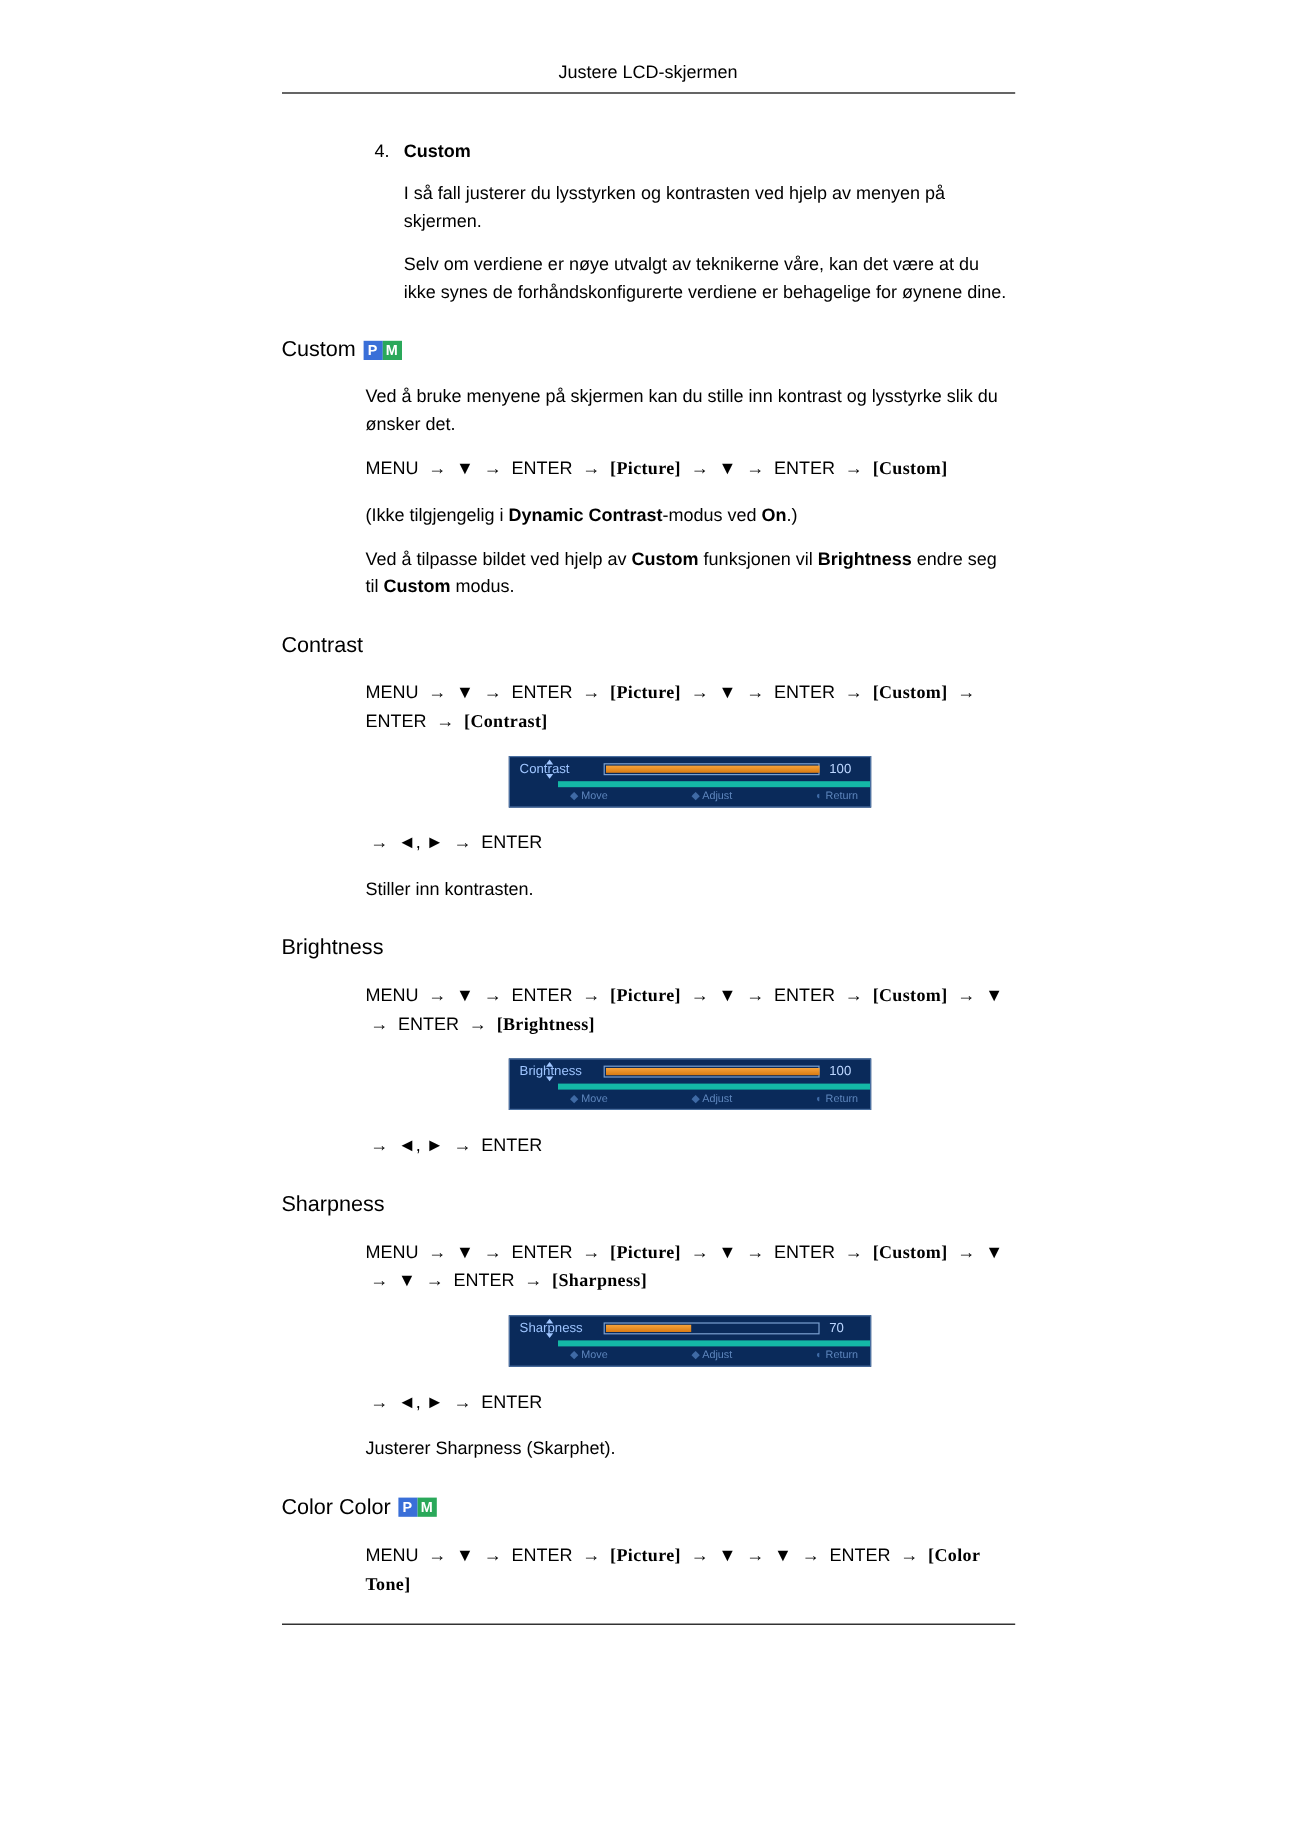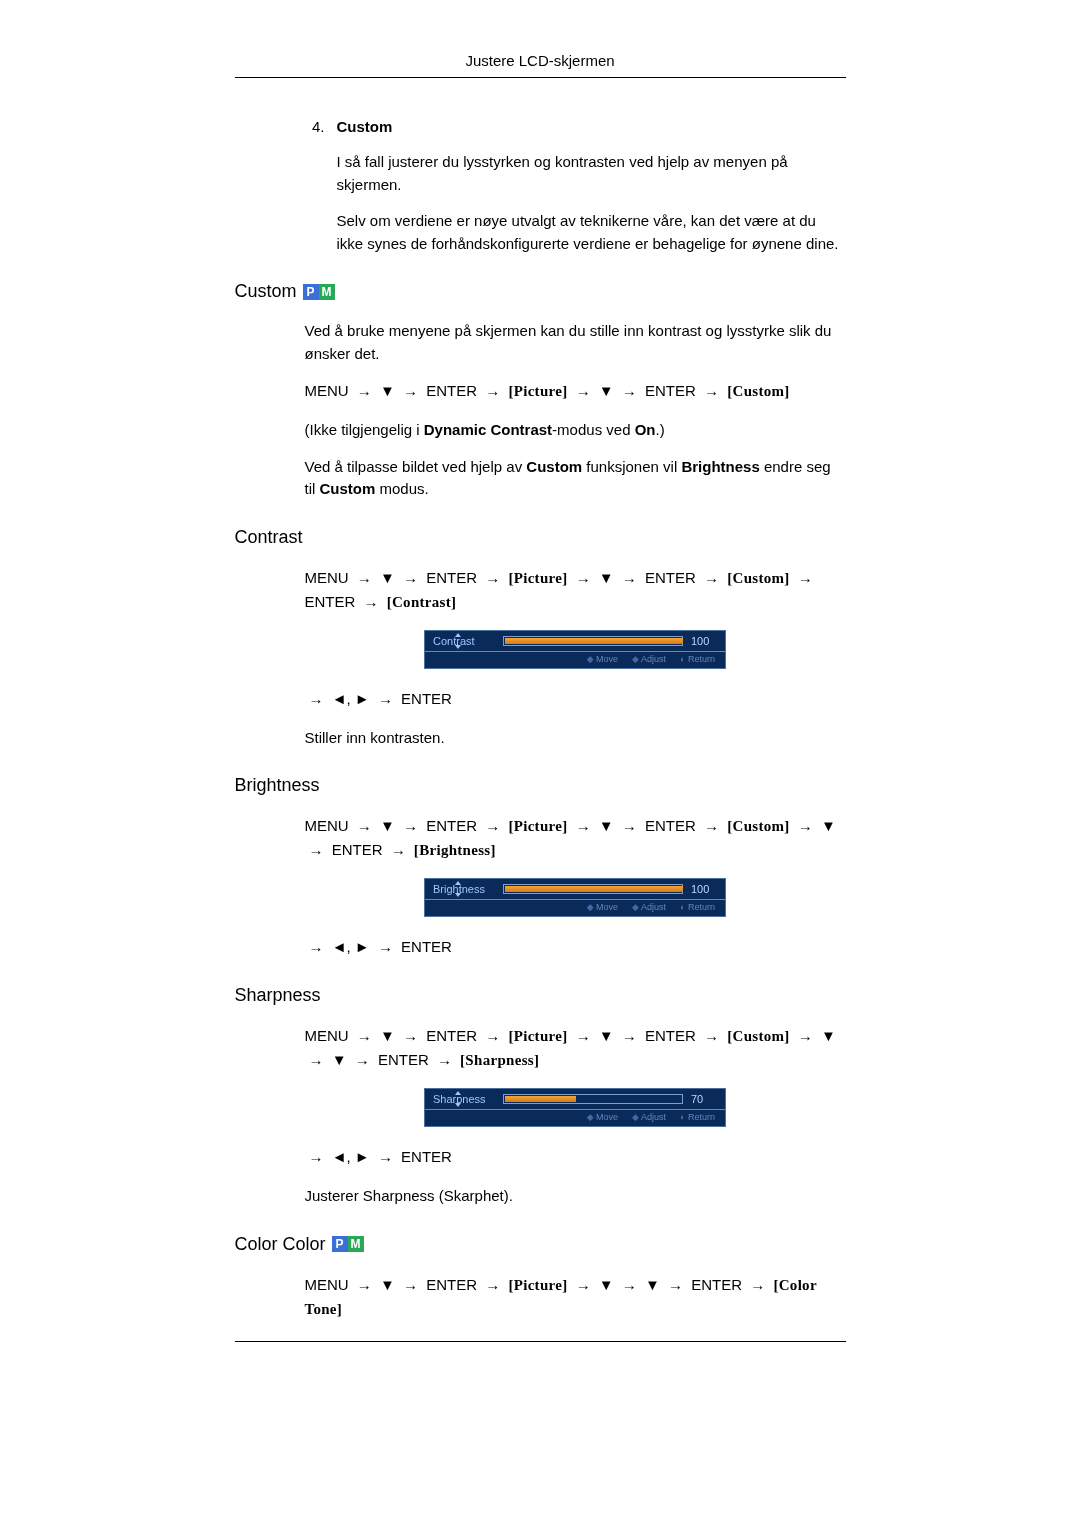--- a/index.html
+++ b/index.html
@@ -139,26 +139,27 @@
     position: absolute;
     left: 1px; top: 1px; bottom: 1px;
     background: linear-gradient(#f6a33a,#d97a12);
   }
   .osd-val {
     width: 26px;
     color: #bcd6ff;
   }
   .osd-row2 {
     display: flex;
-    justify-content: flex-end;
+    justify-content: space-between;
     gap: 14px;
     padding: 2px 10px 4px;
     font-size: 9px;
     color: #5e86bd;
-    border-top: 1px solid #14b8a6;
+    border-top: 5px solid #14b8a6;
+    margin-left: 40px;
   }
   .osd-row2 .k::before {
     content: "◆ ";
     color: #3f6aa5;
   }
   .osd-row2 .k2::before {
     content: "◐ ";
     color: #3f6aa5;
   }
   b { font-weight: bold; }

